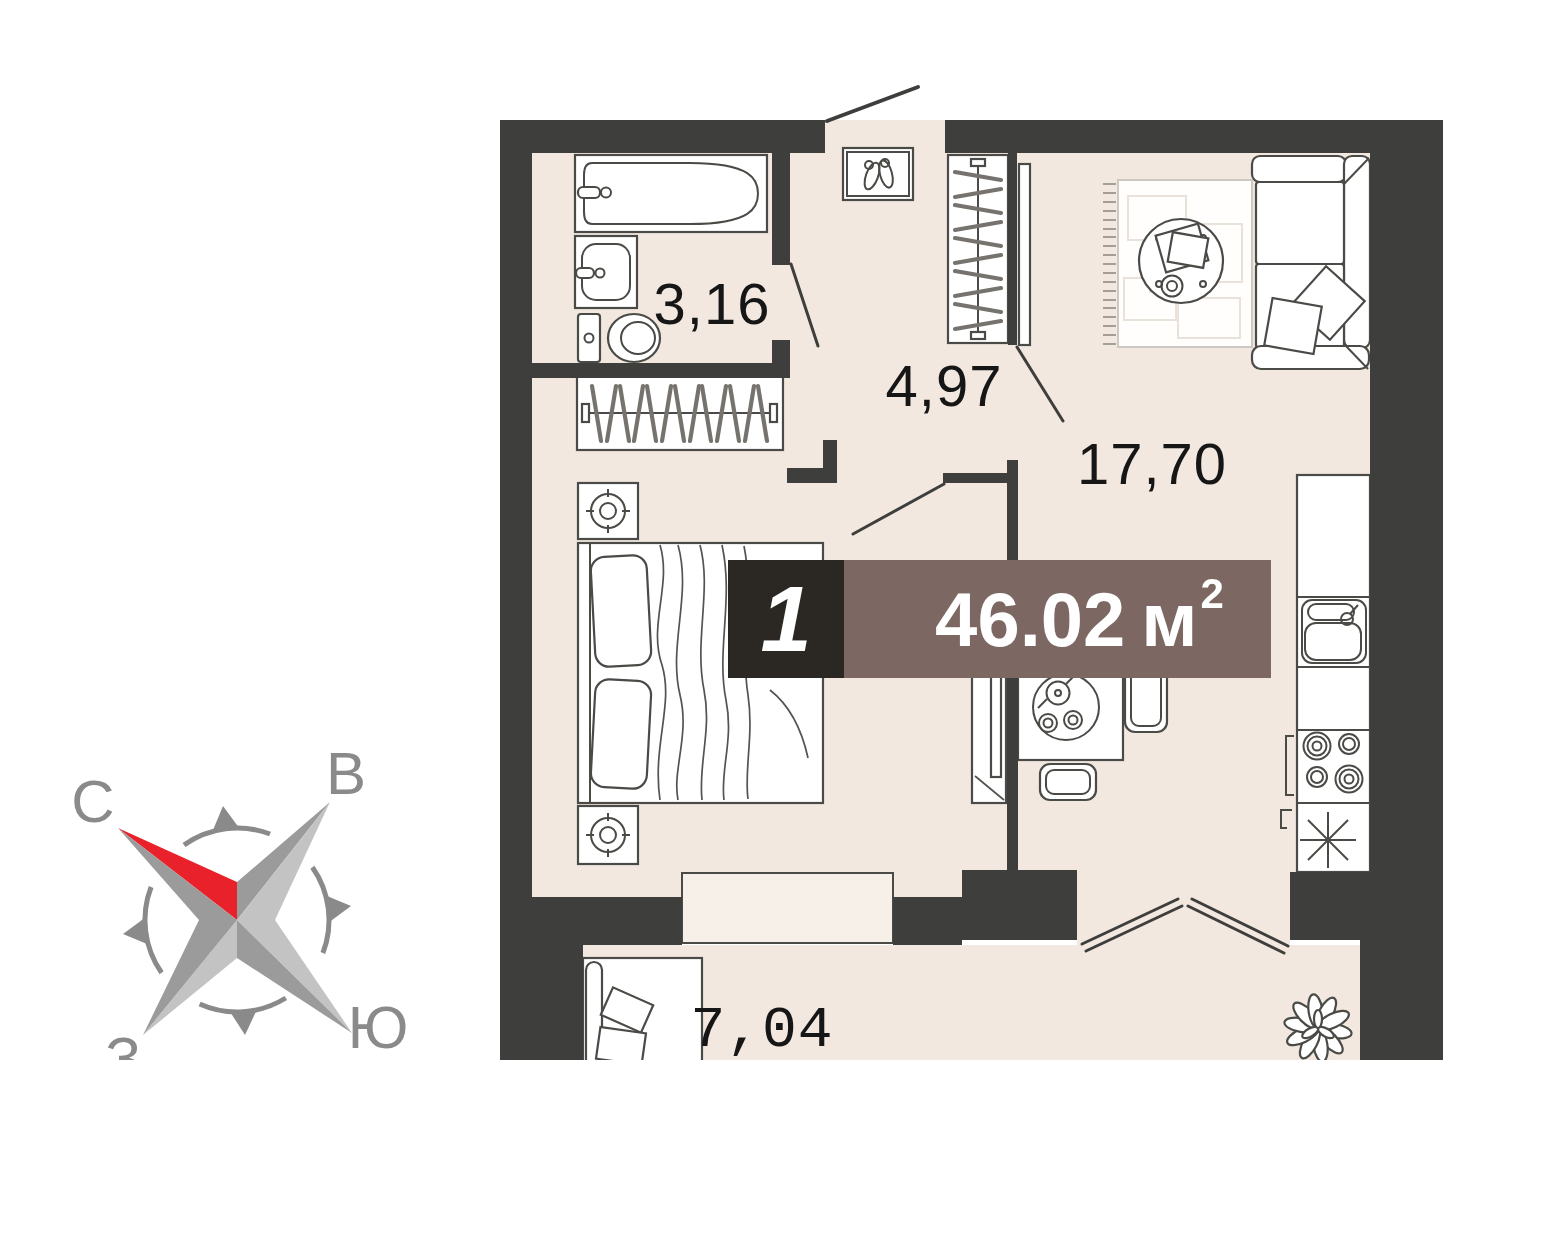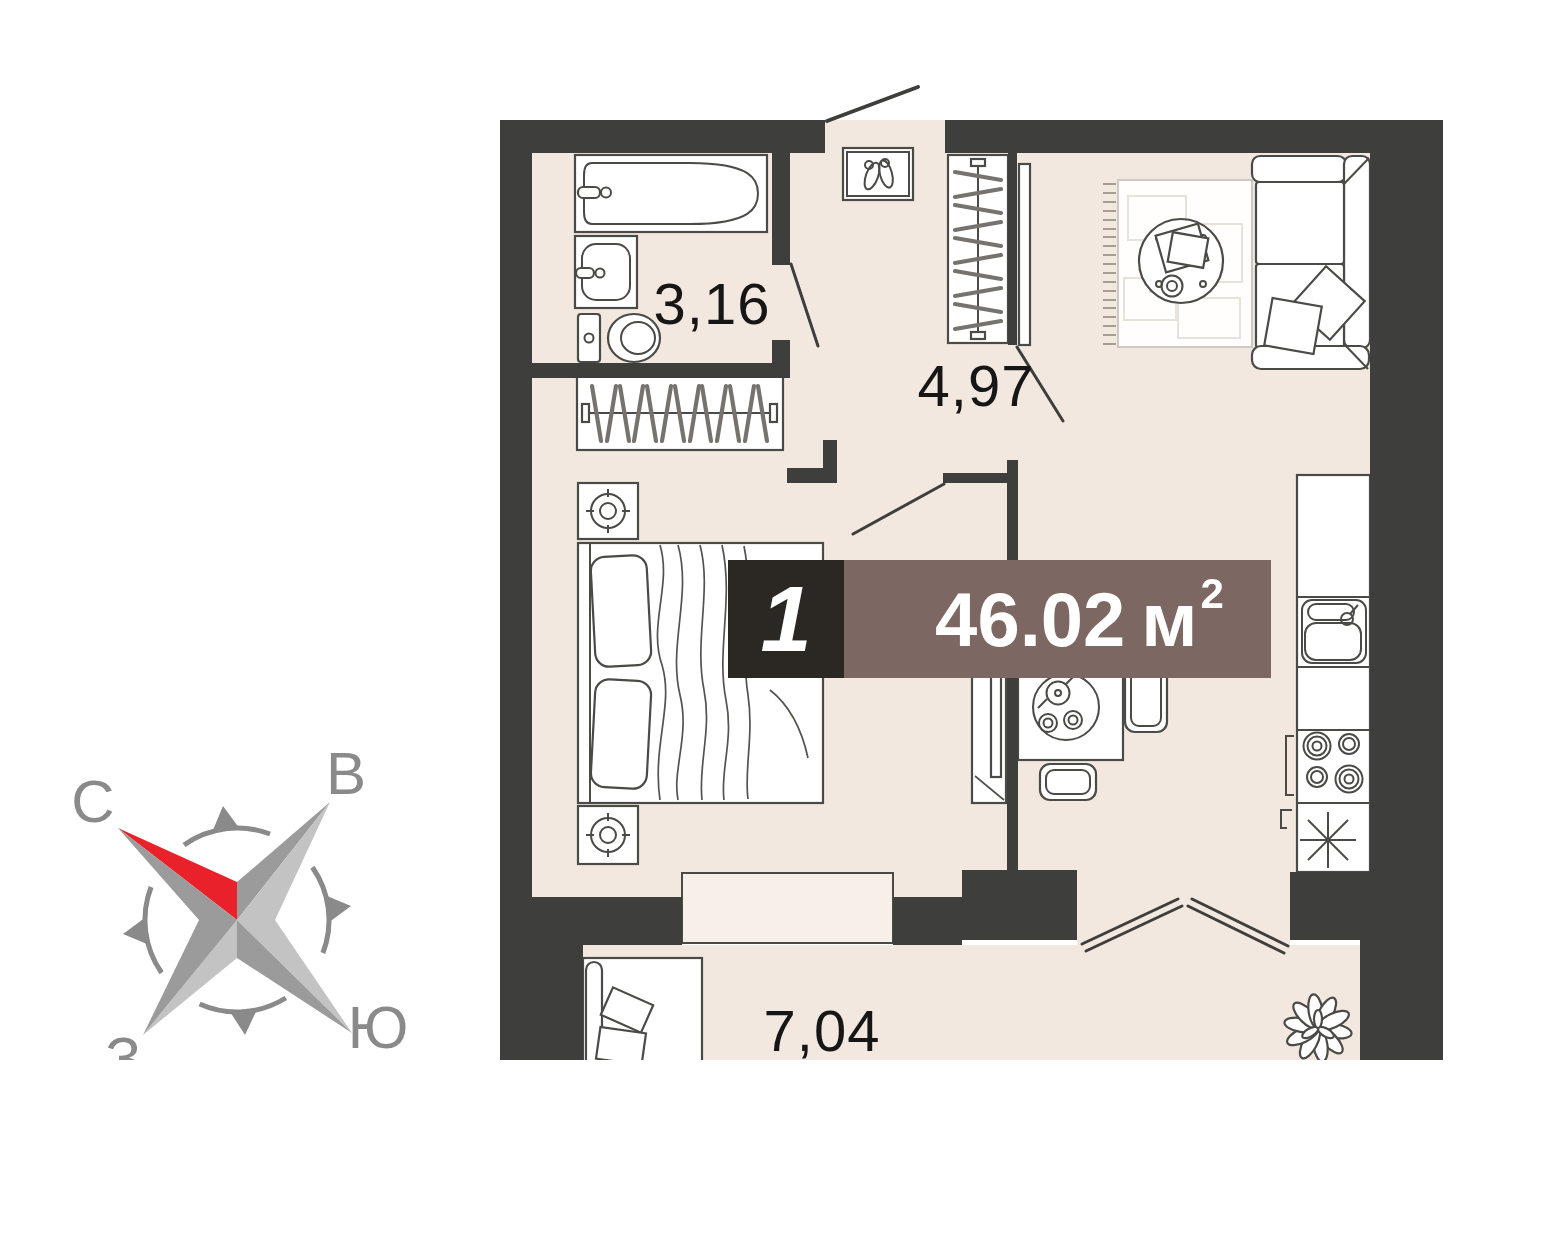--- a/index.html
+++ b/index.html
@@ -360,22 +360,23 @@
     <polygon class="c-light" points="352,1033 275,920 237,920"></polygon>
     <polygon class="c-mid" points="352,1033 237,958 237,920"></polygon>
     <polygon class="c-light" points="143,1035 237,958 237,920"></polygon>
     <polygon class="c-mid" points="143,1035 199,920 237,920"></polygon>
     <polygon class="c-red" points="118,828 237,882 237,920"></polygon>
     <polygon class="c-mid" points="118,828 199,920 237,920"></polygon>
   </g>
 </svg>
 
   <div class="room-label" style="left:712px;top:303px;">3,16</div>
-  <div class="room-label" style="left:976px;top:385px;">4,97</div>
-  <div class="room-label" style="left:822px;top:1030px;">7,04</div>
+  <div class="room-label" style="left:944px;top:385px;">4,97</div>
+  <div class="room-label" style="left:1152px;top:463px;">17,70</div>
+  <div class="room-label" style="left:762px;top:1030px;font-family:Liberation Mono, monospace;">7,04</div>
 
   <div class="badge">
     <div class="badge-rooms">1</div>
     <div class="badge-area">
       <span>46.02</span>
       <span class="badge-unit">м</span>
       <span class="badge-sup">2</span>
     </div>
   </div>
 

